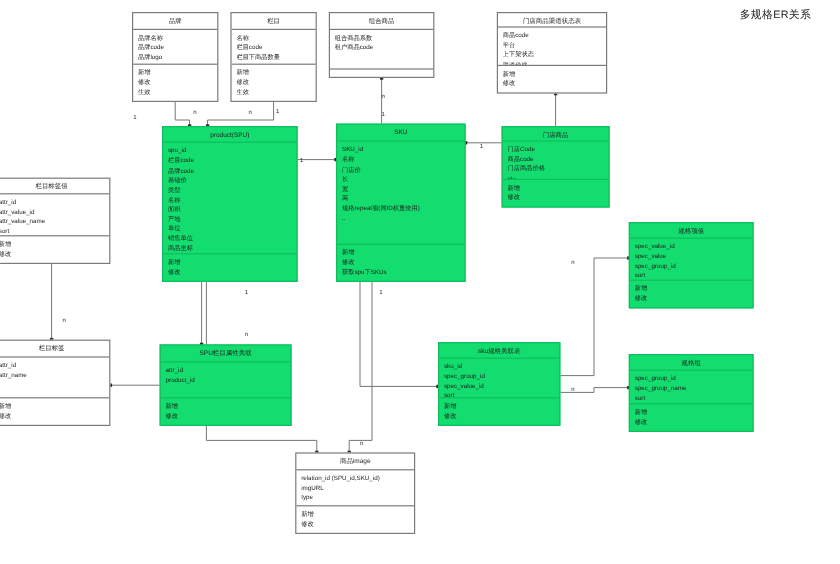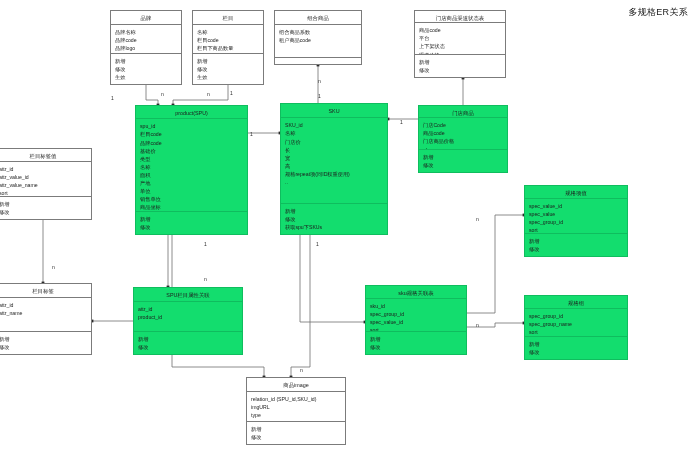--- a/index.html
+++ b/index.html
@@ -16,21 +16,21 @@
     color: #222;
   }
   #canvas {
     position: absolute;
     left: 0; top: 0;
     width: 700px;
     height: 470px;
   }
   .page-title {
     position: absolute;
-    right: 12px;
+    right: 24px;
     top: 6px;
     font-size: 9px;
     color: #1a1a1a;
     letter-spacing: 0.3px;
     white-space: nowrap;
     text-align: center;
   }
   .entity {
     position: absolute;
     box-sizing: border-box;

